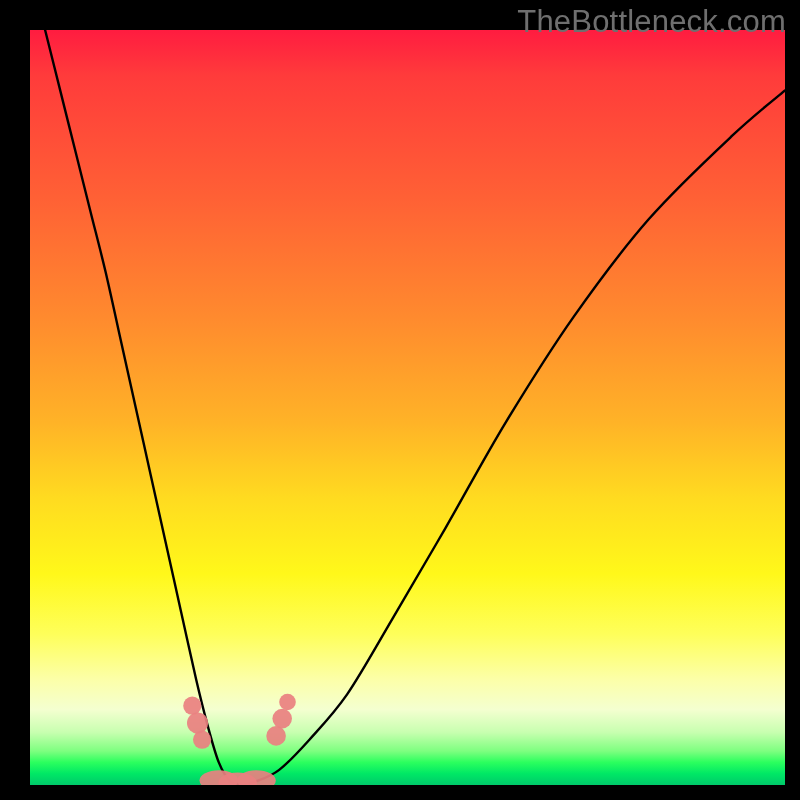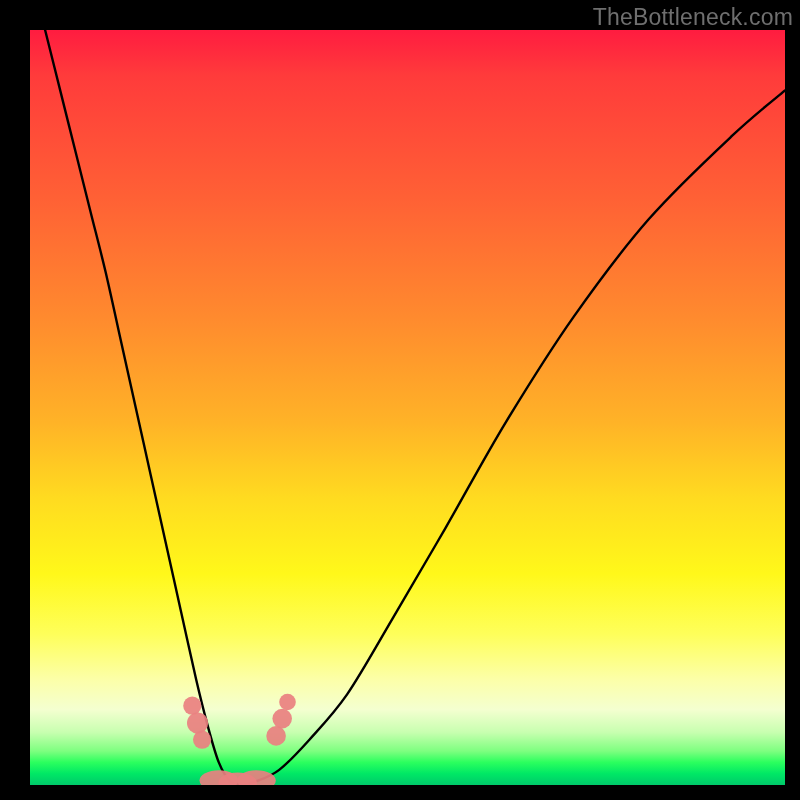--- a/index.html
+++ b/index.html
@@ -66,23 +66,23 @@
     stroke-linejoin: round;
   }
   .marker {
     fill: #e98080;
     stroke: none;
     opacity: 0.92;
   }
   .watermark {
     position: absolute;
     top: 4px;
-    right: 7px;
+    right: 14px;
     color: #6f6f6f;
-    font-size: 23px;
+    font-size: 31px;
     font-weight: 500;
     letter-spacing: 0.2px;
     user-select: none;
   }
 </style>
 </head>
 <body>
 
 <div class="stage">
 

